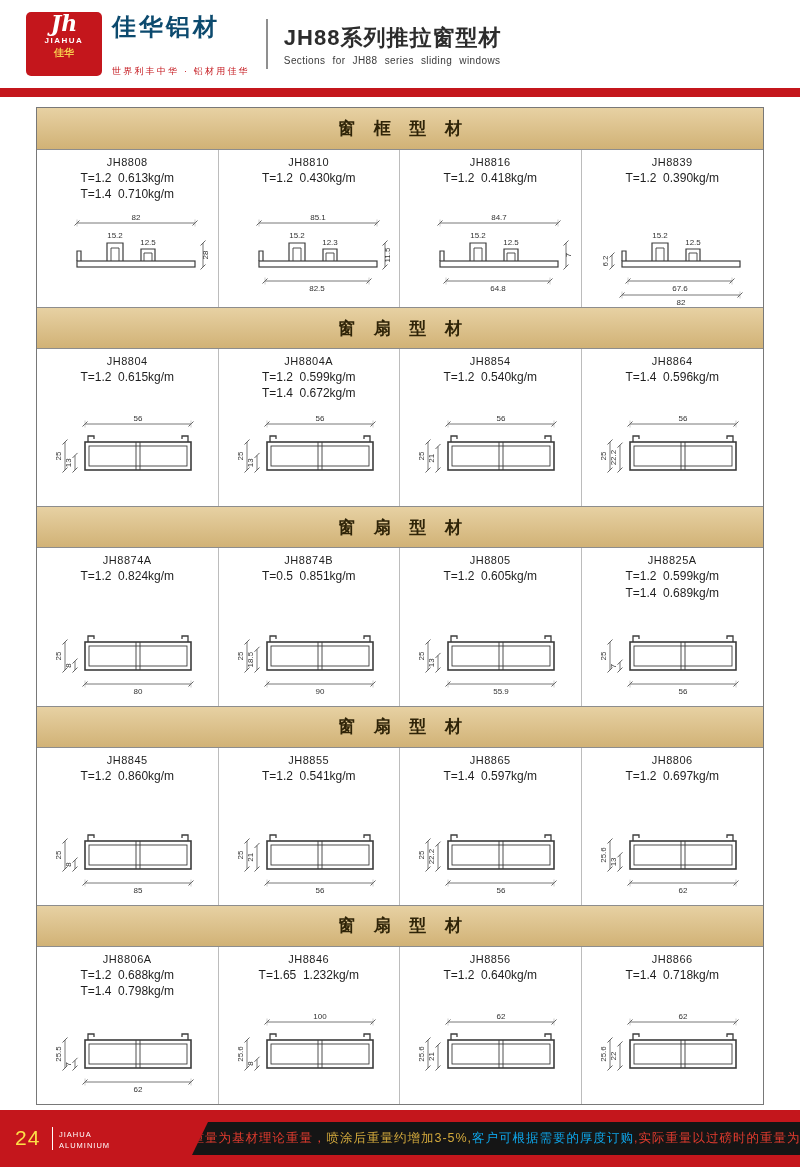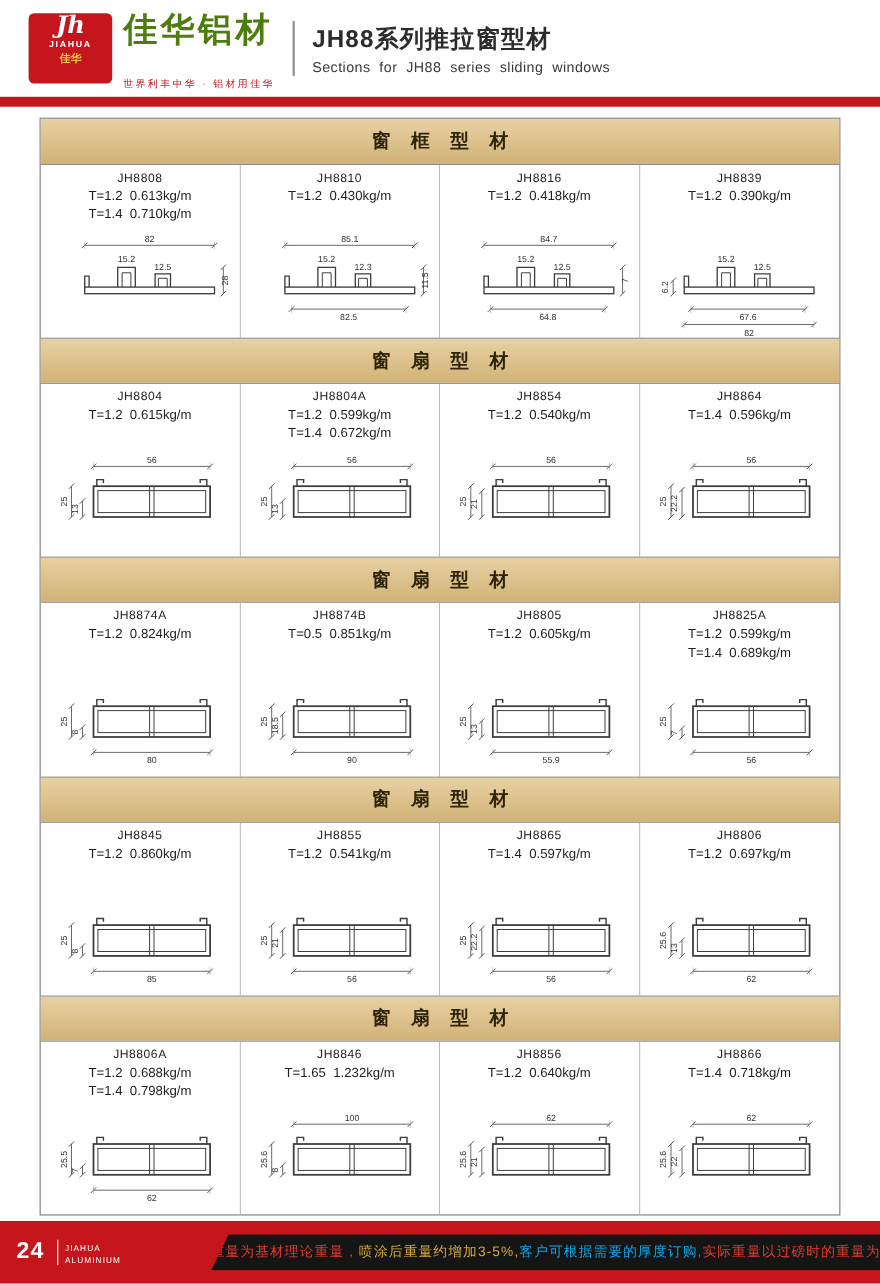--- a/index.html
+++ b/index.html
@@ -6,44 +6,44 @@
   html,body{width:800px;height:1167px;background:#fff}
   body{position:relative;font-family:"Liberation Sans","DejaVu Sans",sans-serif;overflow:hidden}
 
   
   .header{position:absolute;top:0;left:0;width:800px;height:88px;display:flex;align-items:center;padding-left:26px}
   .logo-mark{width:76px;height:64px;background:#c4161c;border-radius:5px;color:#fff;display:flex;flex-direction:column;align-items:center;justify-content:flex-start;flex:none}
   .logo-swoosh{font-family:"DejaVu Serif",serif;font-style:italic;font-weight:bold;font-size:22px;line-height:1}
   .logo-en{font-size:8px;font-weight:bold;letter-spacing:1.5px;margin-top:2px}
   .logo-cn{font-size:10px;font-weight:bold;color:#f6c94d;margin-top:1px}
   .brand-text{margin-left:10px}
-  .brand-cn{font-size:31px;font-weight:bold;color:#4d7c0f;letter-spacing:3px}
+  .brand-cn{font-size:24px;font-weight:bold;color:#0c4a6e;letter-spacing:3px}
   .brand-slogan{font-size:9px;color:#c4161c;letter-spacing:2.2px;margin-top:22px}
   .v-divider{width:2px;height:50px;background:#8f8f8f;margin:0 16px}
   .title-cn{font-size:22px;font-weight:bold;color:#2c2c2c;letter-spacing:1px}
-  .title-en{font-size:13px;color:#3a3a3a;margin-top:2px;word-spacing:4px;letter-spacing:.4px}
+  .title-en{font-size:10px;color:#3a3a3a;margin-top:2px;word-spacing:4px;letter-spacing:.4px}
   .red-band{position:absolute;top:88px;left:0;width:800px;height:9px;background:#c4161c}
 
   
   .catalog{position:absolute;left:36px;right:36px;top:107px;bottom:62px;border:1px solid #787878;display:flex;flex-direction:column;background:#fff}
   .profile-section{flex:1;display:flex;flex-direction:column;min-height:0}
   .section-header{height:42px;flex:none;background:linear-gradient(#e7d1a3,#d1b276);border-top:1px solid #8d8d8d;border-bottom:1px solid #8d8d8d;display:flex;align-items:center;justify-content:center;font-size:17px;font-weight:bold;color:#2f2408;letter-spacing:7px;text-indent:7px}
   .profile-section:first-child .section-header{border-top:none}
   .section-body{flex:1;display:grid;grid-template-columns:repeat(4,1fr);min-height:0}
   .cell{border-right:1px solid #bcbcbc;display:flex;flex-direction:column;align-items:center;padding-top:6px;min-width:0}
   .cell:last-child{border-right:none}
   .model{font-size:11px;color:#1e1e1e;letter-spacing:.5px}
   .specs{font-size:12px;color:#1e1e1e;text-align:left;line-height:1.35;margin-top:2px;white-space:pre}
   .drawing{margin-top:auto;height:100px;flex:none;display:flex;justify-content:center;width:100%}
   svg.pd{width:176px;height:100px}
   .dim{font-size:8px;fill:#333;font-family:"Liberation Sans",sans-serif}
 
   
   .footer{position:absolute;left:0;bottom:0;width:800px;height:57px;background:#c4161c}
-  .page-no{position:absolute;left:15px;top:16px;color:#ffffff;font-size:21px;font-weight:bold;letter-spacing:1px}
+  .page-no{position:absolute;left:15px;top:16px;color:#fde047;font-size:21px;font-weight:normal;letter-spacing:1px}
   .footer-sep{position:absolute;left:52px;top:17px;width:1px;height:23px;background:#fff}
   .footer-brand{position:absolute;left:59px;top:20px;color:#fff;font-size:7.5px;letter-spacing:1px;line-height:1.4}
   .note-band{position:absolute;left:192px;right:0;top:12px;height:33px;background:#151515;clip-path:polygon(16px 0,100% 0,100% 100%,0 100%);display:flex;align-items:center;justify-content:center;font-size:12.5px;letter-spacing:1px;white-space:nowrap}
 </style>
 </head>
 <body>
 
 <header class="header">
   <div class="logo-mark">
     <span class="logo-swoosh">Jh</span>

